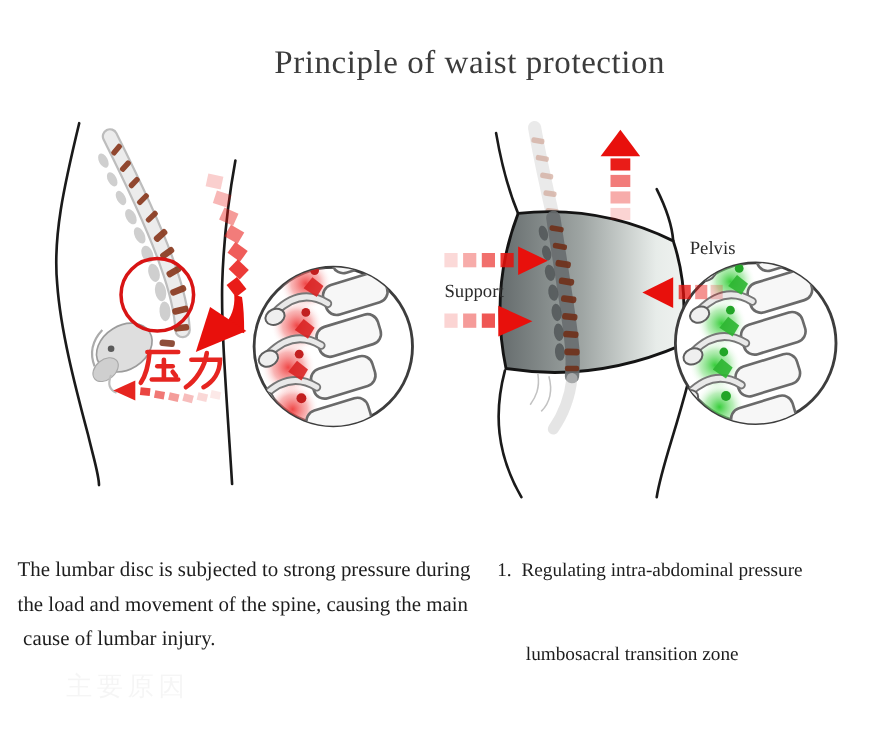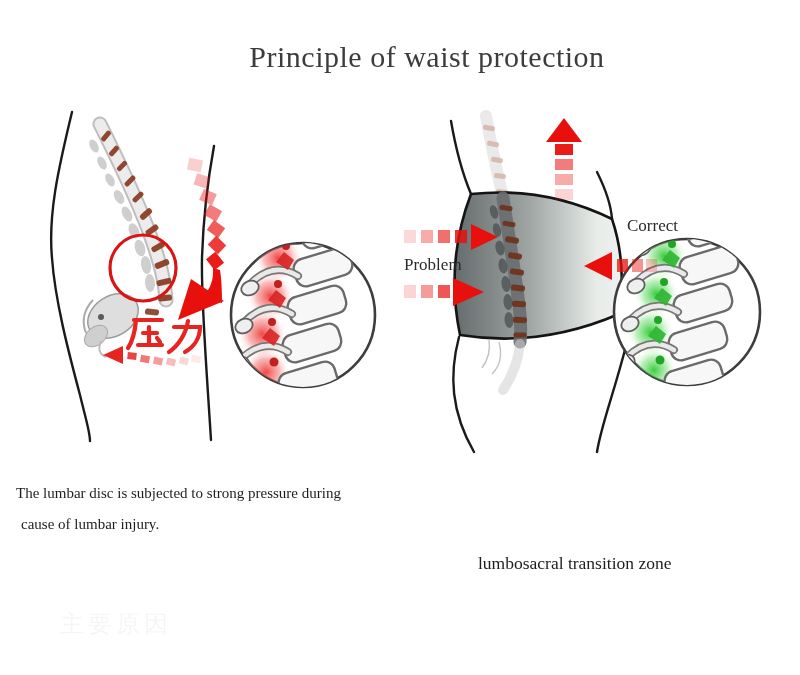--- a/index.html
+++ b/index.html
@@ -4,21 +4,21 @@
 <style>
   html,body{margin:0;padding:0;background:#ffffff;}
   .stage{position:relative;width:790px;height:675px;background:#ffffff;overflow:hidden;
          font-family:"Liberation Serif", serif;}
   .title{position:absolute;left:54px;top:40px;width:746px;text-align:center;
          font-size:30px;color:#3c3c3c;letter-spacing:0.5px;}
   .label{position:absolute;font-size:17px;color:#2b2b2b;white-space:nowrap;}
   .lbl-problem{left:239px;top:209px;}
   .lbl-correct{left:404px;top:255px;}
   .lbl-support{left:627px;top:216px;}
-  .para{position:absolute;left:16px;top:478px;width:408px;font-size:15px;color:#1d1d1d;}
+  .para{position:absolute;left:16px;top:503px;width:408px;font-size:19px;color:#1d1d1d;}
   .para .pline{height:31px;line-height:31px;white-space:nowrap;}
   .para .pline.indent{padding-left:5px;}
   .list{position:absolute;left:452px;top:503px;width:330px;font-size:17.5px;color:#1d1d1d;}
   .list .row{height:31px;line-height:31px;white-space:nowrap;}
   .list .num{display:inline-block;min-width:22px;}
   .list .cont{padding-left:26px;margin-top:45px;}
   .watermark{position:absolute;left:60px;top:608px;font-size:24px;color:#000;opacity:0.035;
              font-family:"DejaVu Sans", sans-serif;letter-spacing:4px;}
   .hidden-data{position:absolute;opacity:0;pointer-events:none;font-size:2px;}
   svg{position:absolute;left:0;top:0;}
@@ -304,28 +304,32 @@
     <g fill="#e8100c">
       <polygon points="584,266 612,252 612,280"></polygon>
       <rect x="617" y="259" width="11" height="13" opacity="0.75"></rect>
       <rect x="632" y="259" width="11" height="13" opacity="0.45"></rect>
       <rect x="646" y="259" width="11" height="13" opacity="0.22"></rect>
     </g>
   </svg>
 
   <div class="title">Principle of waist protection</div>
 
-  <div class="label lbl-correct">Problem</div>
-  <div class="label lbl-support">Correct</div>
+  <div class="label lbl-correct">Support</div>
+  <div class="label lbl-support">Pelvis</div>
 
   <div class="hidden-data">压力</div>
 
   <div class="para">
     <div class="pline">The lumbar disc is subjected to strong pressure during</div>
+    <div class="pline">the load and movement of the spine, causing the main</div>
     <div class="pline indent">cause of lumbar injury.</div>
   </div>
 
   <div class="list">
+    <div class="row">
+      <span class="num">1.</span><span>Regulating intra-abdominal pressure</span>
+    </div>
     <div class="row cont">lumbosacral transition zone</div>
   </div>
 
   <div class="watermark">主要原因</div>
 </div>
 
 </body></html>

